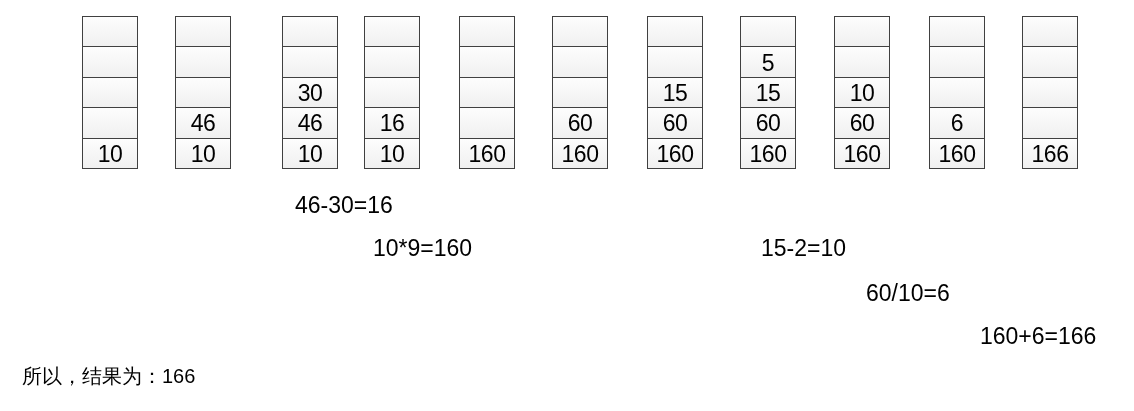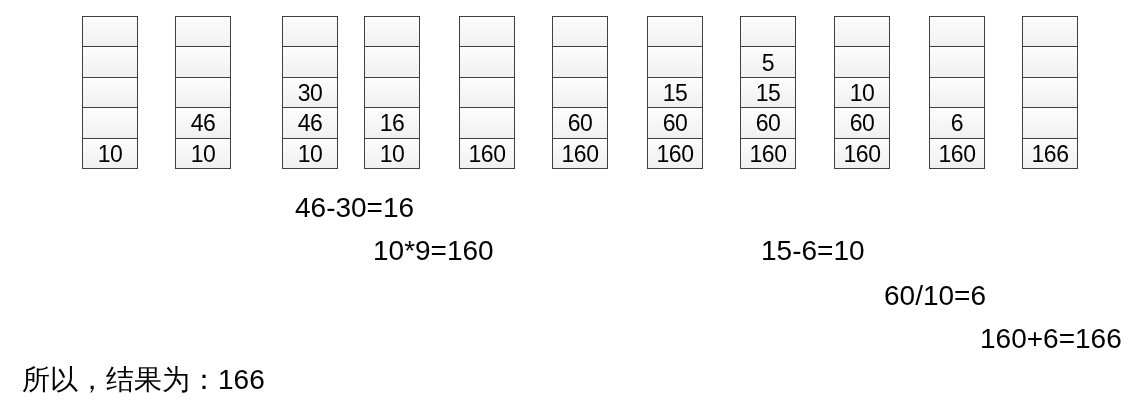--- a/index.html
+++ b/index.html
@@ -36,29 +36,29 @@
       line-height: 1;
       letter-spacing: -0.5px;
       box-sizing: border-box;
       padding-top: 2px;
     }
     .cell:first-child {
       border-top: none;
     }
     .note {
       position: absolute;
-      font-size: 28px;
+      font-size: 23px;
       line-height: 1;
       white-space: nowrap;
     }
     .conclusion {
       position: absolute;
       left: 22px;
       top: 366px;
-      font-size: 28px;
+      font-size: 20px;
       line-height: 1;
       white-space: nowrap;
       font-family: "DejaVu Serif", "Liberation Serif", serif;
     }
     .conclusion .num {
       font-family: "Liberation Sans", "DejaVu Sans", sans-serif;
     }
   </style>
 </head>
 <body>
@@ -146,19 +146,19 @@
 <div class="stack" style="left:1022px;">
   <div class="cell"></div>
   <div class="cell"></div>
   <div class="cell"></div>
   <div class="cell"></div>
   <div class="cell">166</div>
 </div>
 
 <div class="note" style="left:295px; top:194px;">46-30=16</div>
 <div class="note" style="left:373px; top:237px;">10*9=160</div>
-<div class="note" style="left:761px; top:237px;">15-6=10</div>
-<div class="note" style="left:884px; top:282px;">60/10=6</div>
+<div class="note" style="left:761px; top:237px;">15-2=10</div>
+<div class="note" style="left:866px; top:282px;">60/10=6</div>
 <div class="note" style="left:944px; top:325px;margin-left:36px;">160+6=166</div>
 
 <div class="conclusion">
   <span>所以，结果为：</span><span class="num">166</span>
 </div>
 
 </body></html>

